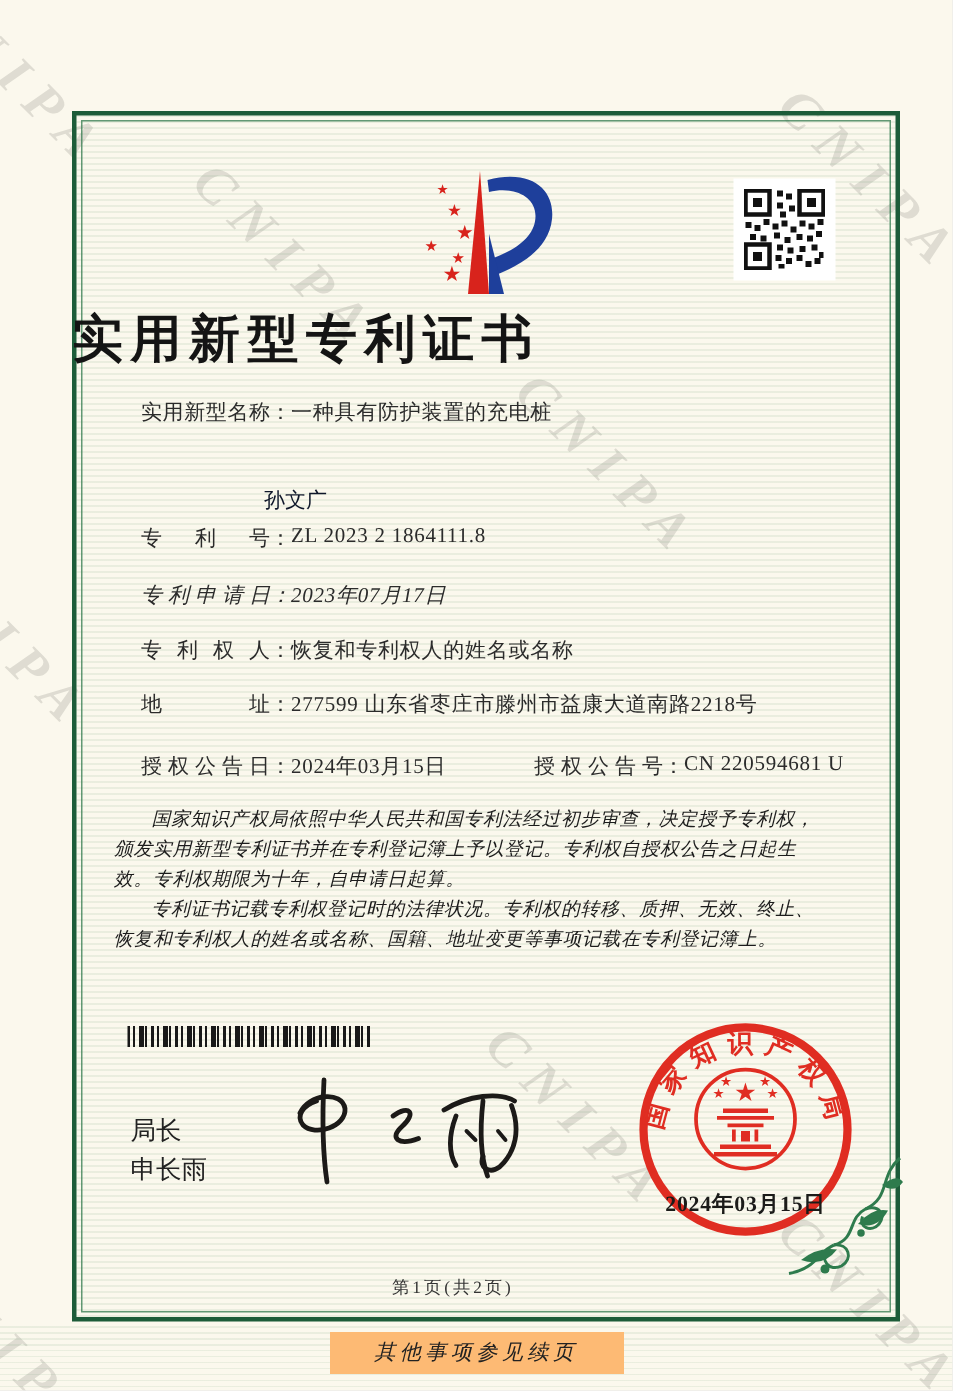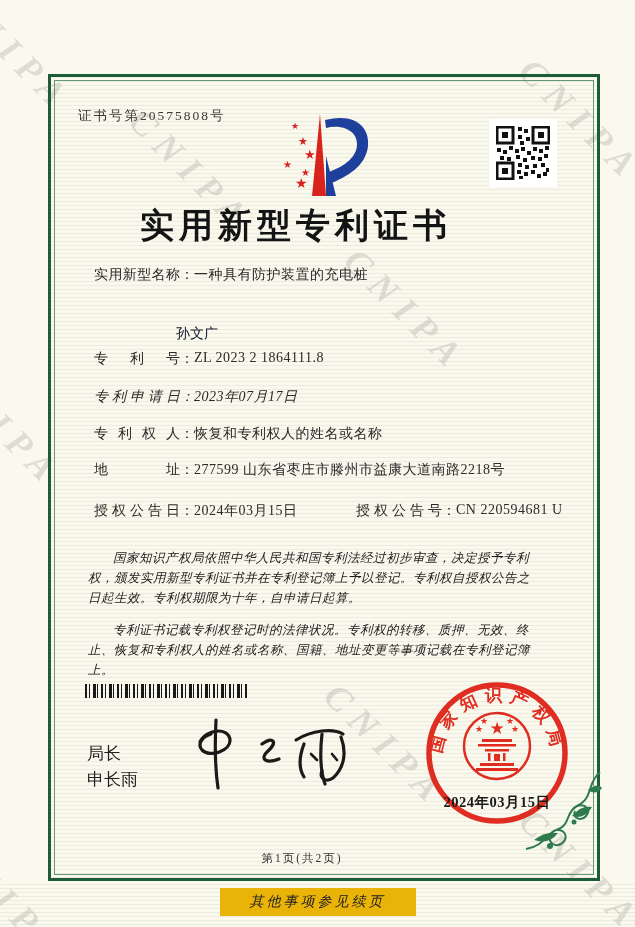--- a/index.html
+++ b/index.html
@@ -31,35 +31,35 @@
     background:repeating-linear-gradient(180deg,
       rgba(120,165,125,0.13) 0 1px, rgba(250,250,240,0.0) 1px 4px);
   }
   
   .cert-no{position:absolute;left:78px;top:107px;font-size:13.5px;letter-spacing:2px;color:#3a3a3a;z-index:3;}
   .logo{position:absolute;left:268px;top:110px;width:104px;height:90px;z-index:3;}
   .logo .star{position:absolute;color:#d8231c;line-height:1;}
   .qr{position:absolute;left:489px;top:119px;width:68px;height:68px;background:#fff;z-index:3;
       display:flex;align-items:center;justify-content:center;}
   .title{
-    position:absolute;left:48px;top:203px;width:496px;text-align:center;
+    position:absolute;left:48px;top:203px;width:496px;
     font-size:34px;font-weight:bold;letter-spacing:5px;color:#141414;z-index:3;
   }
   
   .frow{position:absolute;left:76px;font-size:14px;color:#2b2b2b;z-index:3;white-space:nowrap;margin-left:18px;}
   .flabel{display:inline-block;width:86px;text-align:justify;text-align-last:justify;vertical-align:top;}
   .fcolon{display:inline-block;width:14px;vertical-align:top;}
   .fvalue{display:inline-block;vertical-align:top;letter-spacing:0.5px;}
   .fvalue2{position:absolute;left:176px;font-size:14px;color:#0f172a;z-index:3;}
   
   .body-text{
     position:absolute;left:76px;top:536px;width:470px;z-index:3;
     font-size:12.5px;font-style:italic;line-height:20px;color:#1c1c1c;
   }
-  .body-text p{margin:12px;text-indent:2em;letter-spacing:0.5px;}
+  .body-text p{margin:0;text-indent:2em;letter-spacing:0.5px;}
   
   .barcode{
     position:absolute;left:85px;top:684px;width:162px;height:14px;z-index:3;
     background:repeating-linear-gradient(90deg,
       #191919 0 2px, transparent 2px 4px,
       #191919 4px 5px, transparent 5px 8px,
       #191919 8px 11px, transparent 11px 12px,
       #191919 12px 13px, transparent 13px 16px);
   }
   
@@ -71,42 +71,41 @@
   .seal-date{
     position:absolute;left:424px;top:793px;width:146px;text-align:center;z-index:5;
     font-size:14.5px;color:#1b1b19;letter-spacing:0.5px;font-weight:bold;
   }
   .ornament{position:absolute;left:516px;top:768px;z-index:3;}
   
   .page-num{position:absolute;left:48px;top:851px;width:508px;text-align:center;
     font-size:11.5px;letter-spacing:2px;color:#333;z-index:3;}
   .bottom-note{position:absolute;left:0;top:888px;width:635px;text-align:center;z-index:3;}
   .bottom-note span{
-    display:inline-block;background:#eab308;padding:5px 30px;
+    display:inline-block;background:#fdba74;padding:5px 30px;
     font-size:14px;font-style:italic;letter-spacing:3px;color:#222;
   }
 </style>
 </head>
 <body>
 
 <div class="page">
 
   <span class="wm" style="left:-30px;top:-20px;">CNIPA</span>
   <span class="wm" style="left:540px;top:50px;">CNIPA</span>
   <span class="wm" style="left:150px;top:100px;">CNIPA</span>
   <span class="wm" style="left:365px;top:240px;">CNIPA</span>
   <span class="wm" style="left:-40px;top:355px;">CNIPA</span>
   <span class="wm" style="left:345px;top:675px;">CNIPA</span>
   <span class="wm" style="left:-35px;top:830px;">CNIPA</span>
   <span class="wm" style="left:540px;top:800px;">CNIPA</span>
 
   <div class="bottom-strip"></div>
   <div class="frame"></div>
 
-  <div class="cert-no">证书号第20575808号</div>
 
   <div class="logo">
     <svg width="104" height="90" viewBox="0 0 104 90">
       <path d="M57,10 C88,2 102,18 100,36 C98,56 79,67 61,74 L61,62 C77,56 89,47 89,34 C89,20 73,14 58,18 Z" fill="#1e3f9b"></path>
       <polygon points="52,4 44,86 58,86" fill="#d8231c"></polygon>
       <polygon points="58,46 58,86 68,86" fill="#1e3f9b"></polygon>
     </svg>
     <span class="star" style="left:23px;top:12px;font-size:9px;">★</span>
     <span class="star" style="left:30px;top:26px;font-size:11px;">★</span>
     <span class="star" style="left:36px;top:38px;font-size:13px;">★</span>

